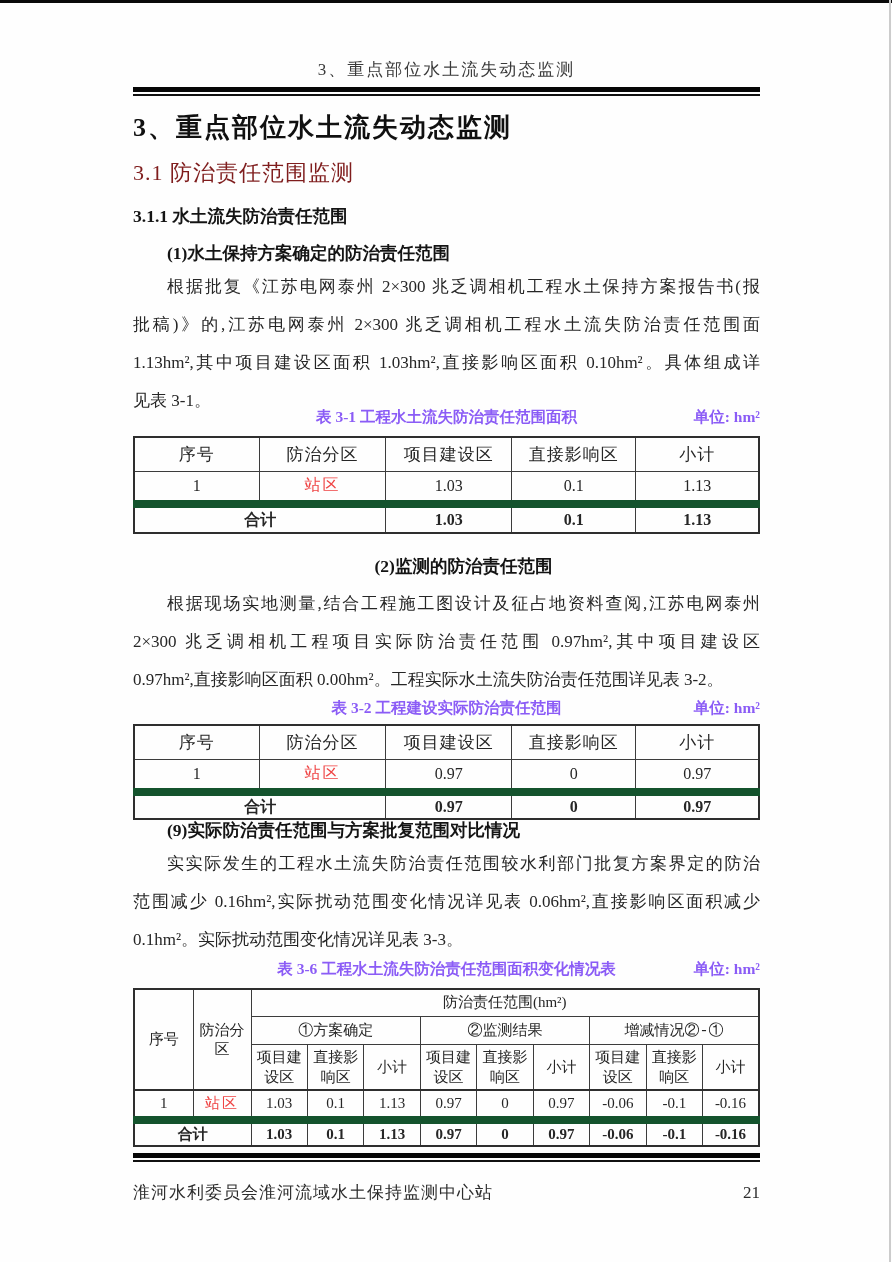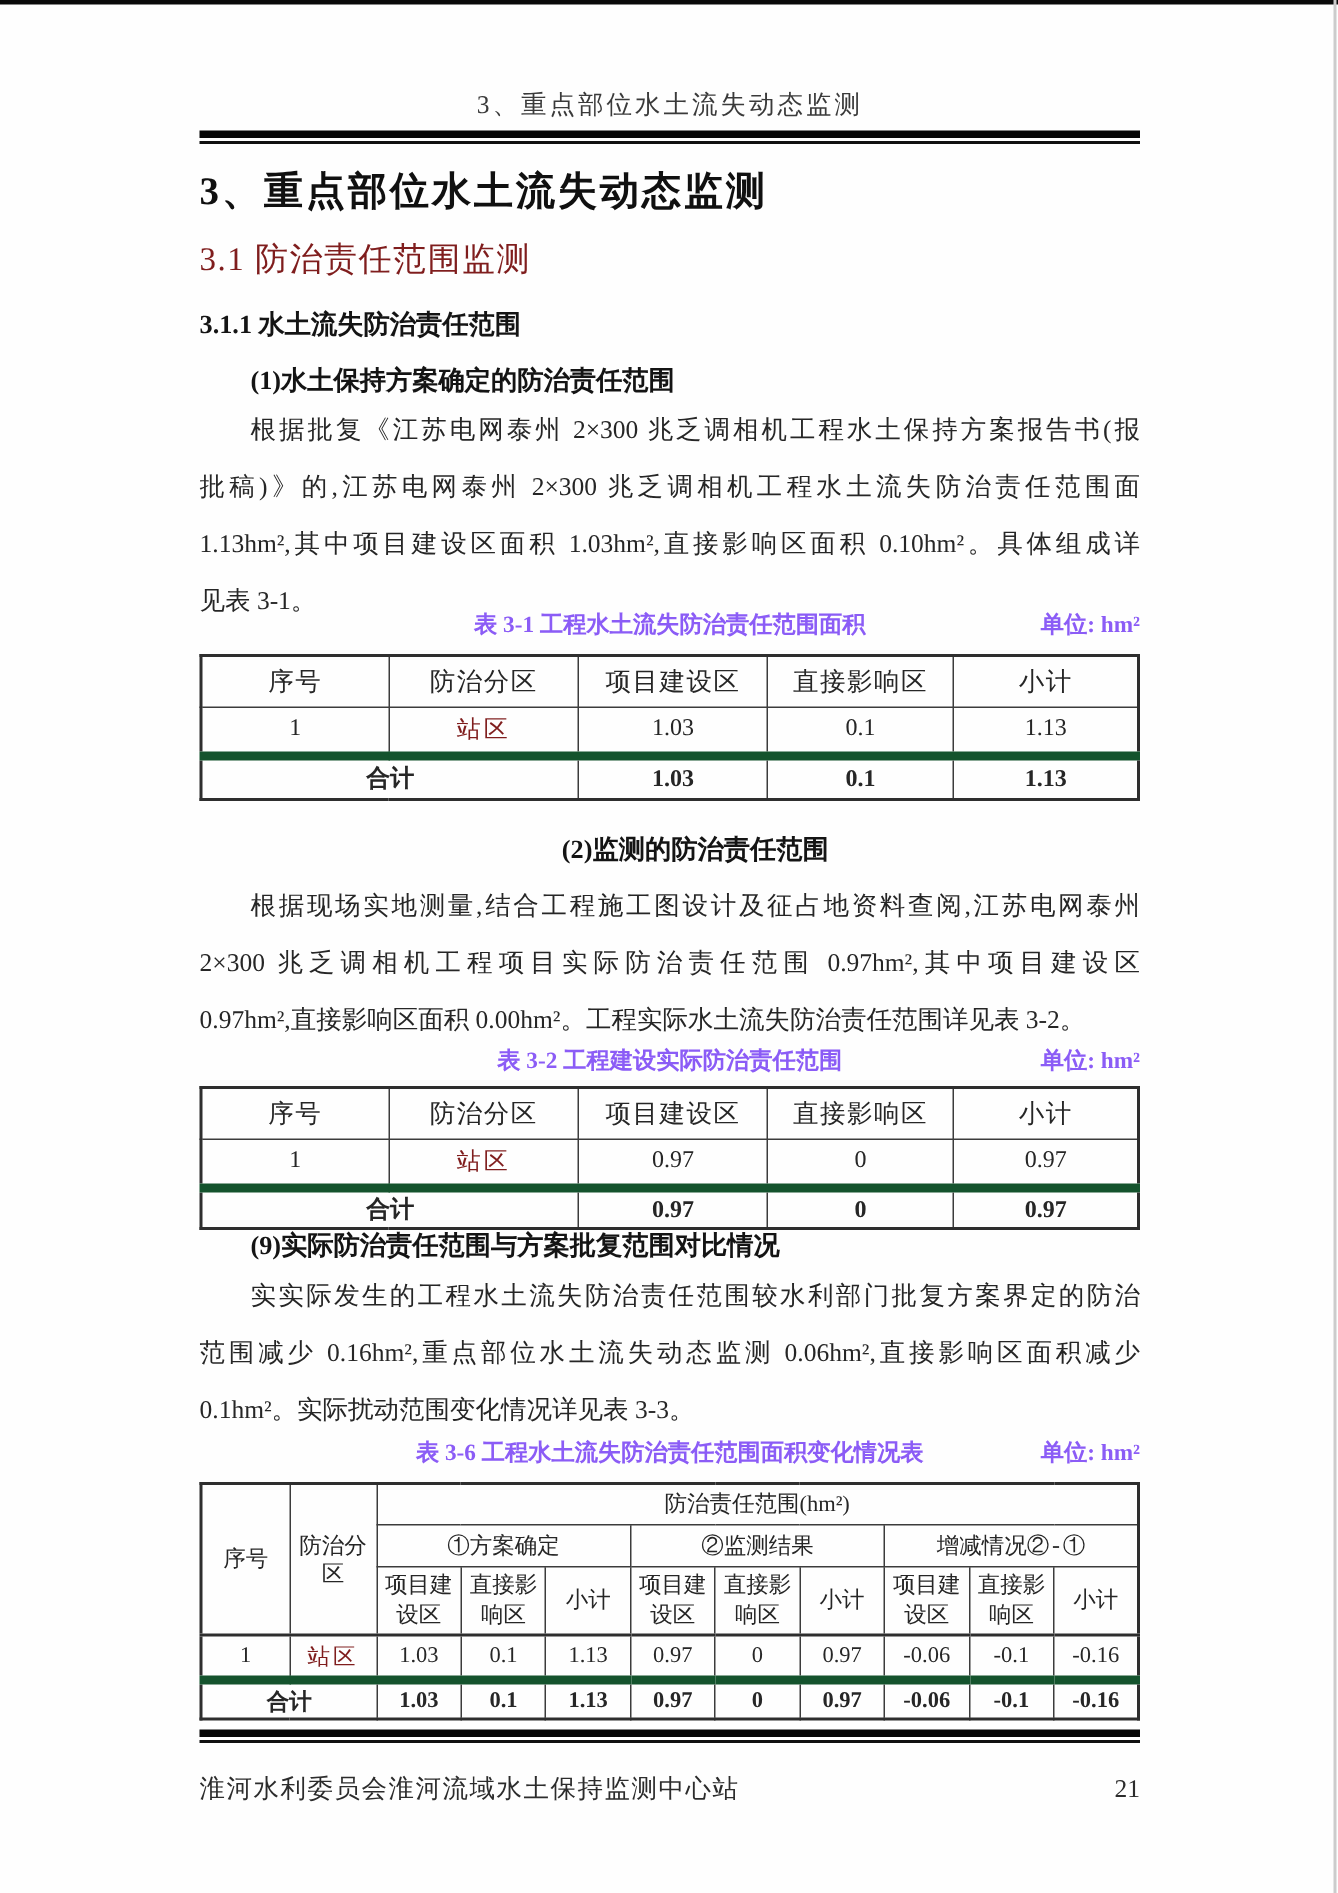--- a/index.html
+++ b/index.html
@@ -72,22 +72,22 @@
   }
   table.t5 { top: 436px; width: 627px; border: 2px solid #2e2e2e; }
   td, th {
     border: 1px solid #3c3c3c; text-align: center; vertical-align: middle;
     font-weight: normal; padding: 0 2px; overflow: hidden;
   }
   .t5 th { font-size: 17px; letter-spacing: 1px; }
   .t5 .hrow { height: 34px; }
   .t5 .drow { height: 33px; }
   .t5 .trow { height: 29px; }
-  .trow td { border-top: 6px solid #14532d; font-weight: bold; }
-  td.zone { color: #7f1d1d; letter-spacing: 2px; }
+  .trow td { border-top: 8px solid #14532d; font-weight: bold; }
+  td.zone { color: #ef4444; letter-spacing: 2px; }
 
   table.t2 { top: 724px; }
   .t2 .trow { height: 27px; }
 
   table.t11 { top: 988px; width: 627px; border: 2px solid #2e2e2e; font-size: 15px; }
   .t11 .r1 { height: 27px; }
   .t11 .r2 { height: 28px; font-family: Liberation Mono, monospace; }
   .t11 .r3 { height: 46px; }
   .t11 .r3 td { line-height: 20px; padding: 0 3px; }
   .t11 .drow { height: 30px; }
@@ -198,21 +198,21 @@
       <td>0.97</td>
       <td>0</td>
       <td>0.97</td>
     </tr>
   </tbody>
     </table>
 
   <div class="sec sec3">(9)实际防治责任范围与方案批复范围对比情况</div>
   <div class="para p3">
     <div class="pline first">实实际发生的工程水土流失防治责任范围较水利部门批复方案界定的防治</div>
-    <div class="pline">范围减少 0.16hm²,重点部位水土流失动态监测 0.06hm²,直接影响区面积减少</div>
+    <div class="pline">范围减少 0.16hm²,实际扰动范围变化情况详见表 0.06hm²,直接影响区面积减少</div>
     <div class="pline last">0.1hm²。实际扰动范围变化情况详见表 3-3。</div>
   </div>
 
   <div class="caption cap3">
     <span>表 3-6 工程水土流失防治责任范围面积变化情况表</span>
     <span class="unit">单位: hm²</span>
   </div>
   <table class="t11">
     <colgroup>
       <col style="width:59px">

